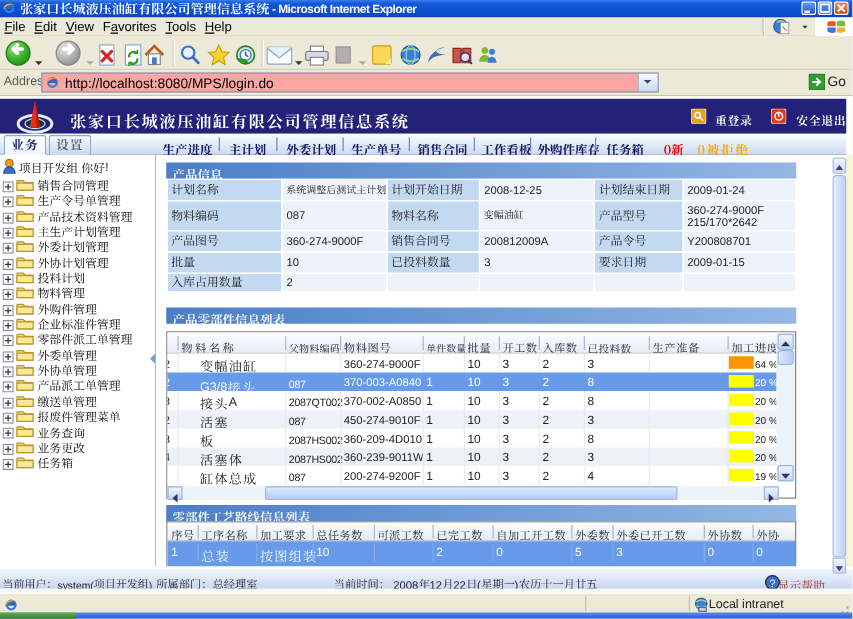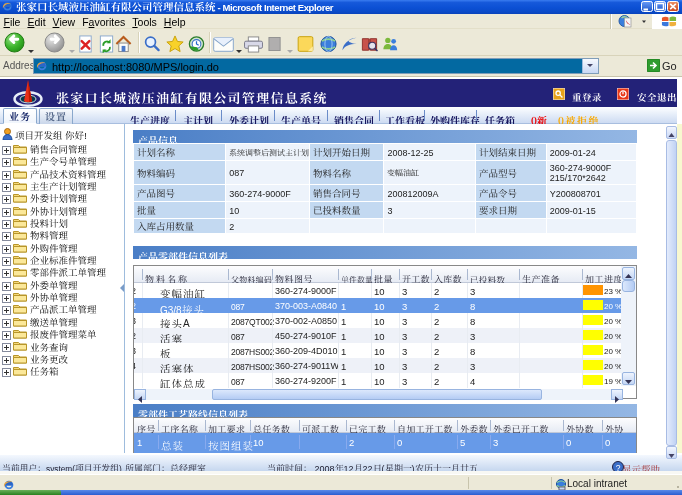--- a/index.html
+++ b/index.html
@@ -7,21 +7,21 @@
 svg{display:inline-block}
 .titlebar{left:0;top:0;width:682px;height:14px;
  background:linear-gradient(to bottom,#3a7cf0 0%,#1659da 18%,#0c50d4 55%,#0a4ac8 85%,#0842ba 100%);
  color:#fff;font-weight:bold;font-size:10px}
 .menubar{left:0;top:14px;width:682px;height:15px;background:#ece9d8;font-size:10.5px;color:#000;
  border-bottom:1px solid #e3dfc9}
 .menubar span{display:inline-block;padding:1px 3.5px 0 3.5px}
 .toolbar{left:0;top:29px;width:682px;height:27px;background:#ece9d8;border-bottom:1px solid #d8d3ba}
 .addrbar{left:0;top:56px;width:682px;height:21px;background:#ece9d8;font-size:11px;color:#444;
  border-bottom:1px solid #c8c4ac}
-.addrfield{position:absolute;left:33px;top:2px;width:566px;height:16px;background:#0369a1;
+.addrfield{position:absolute;left:33px;top:2px;width:494px;height:16px;background:#fca5a5;
  border:1px solid #7f9db9;font-size:11px;color:#000}
 .page{left:0;top:77px;width:682px;height:394px;background:#fff;overflow:hidden}
 .hdr{position:absolute;left:0;top:2px;width:677px;height:28px;background:#232278}
 .navrow{position:absolute;left:0;top:30px;width:677px;height:17px;
  background:linear-gradient(to bottom,#fdfeff 0%,#e9f0fa 40%,#cddbf2 100%);border-bottom:1px solid #a8bedf}
 .tab{position:absolute;top:1px;height:16px;font-size:10px;text-align:center;
  border:1px solid #8aa8cc;border-bottom:none;border-radius:2px 2px 0 0}
 .sidebar{position:absolute;left:0;top:47px;width:125px;height:329px;background:#fff;
  border-right:1px solid #9ebcdd}
 .content{position:absolute;left:125px;top:47px;width:552px;height:329px;background:#fff}
@@ -1045,21 +1045,21 @@
                   <use href="#w400-7f38" x="328.6"></use>
                 </g>
               </svg>
             </span></div>
           <div class="abs" style="left:141px;top:3px;font-size:9px;letter-spacing:0;color:#222">360-274-9000F</div>
           <div class="abs" style="left:240px;top:2.5px;font-size:9.5px;color:#222">10</div>
           <div class="abs" style="left:268px;top:2.5px;font-size:9.5px;color:#222">3</div>
           <div class="abs" style="left:300px;top:2.5px;font-size:9.5px;color:#222">2</div>
           <div class="abs" style="left:336px;top:2.5px;font-size:9.5px;color:#222">3</div>
           <div class="abs" style="left:449px;top:2px;width:20px;height:10px;background:#ff9400"></div>
-          <div class="abs" style="left:470px;top:3.5px;font-size:8px;color:#222">23 %</div>
+          <div class="abs" style="left:470px;top:3.5px;font-size:8px;color:#222">64 %</div>
           <div class="abs" style="left:8px;top:0;width:1px;height:15px;background:#e8ecf2"></div>
           <div class="abs" style="left:94px;top:0;width:1px;height:15px;background:#e8ecf2"></div>
           <div class="abs" style="left:138px;top:0;width:1px;height:15px;background:#e8ecf2"></div>
           <div class="abs" style="left:204px;top:0;width:1px;height:15px;background:#e8ecf2"></div>
           <div class="abs" style="left:237px;top:0;width:1px;height:15px;background:#e8ecf2"></div>
           <div class="abs" style="left:265px;top:0;width:1px;height:15px;background:#e8ecf2"></div>
           <div class="abs" style="left:297px;top:0;width:1px;height:15px;background:#e8ecf2"></div>
           <div class="abs" style="left:333px;top:0;width:1px;height:15px;background:#e8ecf2"></div>
           <div class="abs" style="left:385px;top:0;width:1px;height:15px;background:#e8ecf2"></div>
           <div class="abs" style="left:448px;top:0;width:1px;height:15px;background:#e8ecf2"></div>
@@ -1180,21 +1180,21 @@
           <div class="abs" style="left:26px;top:2px"><span style="display:inline-flex;align-items:center;gap:0px">
               <svg width="34.5" height="10.5" style="vertical-align:middle;">
                 <g fill="#222" transform="translate(0,8.82) scale(0.105)">
                   <use href="#w400-6d3b" x="0"></use>
                   <use href="#w400-585e" x="109.5"></use>
                   <use href="#w400-4f53" x="219"></use>
                 </g>
               </svg>
             </span></div>
           <div class="abs" style="left:97px;top:3.5px;font-size:8.5px;letter-spacing:-0.2px;color:#222">2087HS002</div>
-          <div class="abs" style="left:141px;top:3px;font-size:9px;letter-spacing:0;color:#222">360-274-9011W</div>
+          <div class="abs" style="left:141px;top:3px;font-size:9px;letter-spacing:0;color:#222">360-239-9011W</div>
           <div class="abs" style="left:207px;top:2.5px;font-size:9.5px;color:#222">1</div>
           <div class="abs" style="left:240px;top:2.5px;font-size:9.5px;color:#222">10</div>
           <div class="abs" style="left:268px;top:2.5px;font-size:9.5px;color:#222">3</div>
           <div class="abs" style="left:300px;top:2.5px;font-size:9.5px;color:#222">2</div>
           <div class="abs" style="left:336px;top:2.5px;font-size:9.5px;color:#222">3</div>
           <div class="abs" style="left:449px;top:2px;width:20px;height:10px;background:#ffff00"></div>
           <div class="abs" style="left:470px;top:3.5px;font-size:8px;color:#222">20 %</div>
           <div class="abs" style="left:8px;top:0;width:1px;height:15px;background:#e8ecf2"></div>
           <div class="abs" style="left:94px;top:0;width:1px;height:15px;background:#e8ecf2"></div>
           <div class="abs" style="left:138px;top:0;width:1px;height:15px;background:#e8ecf2"></div>
@@ -1211,21 +1211,21 @@
               <svg width="46" height="10.5" style="vertical-align:middle;">
                 <g fill="#222" transform="translate(0,8.82) scale(0.105)">
                   <use href="#w400-7f38" x="0"></use>
                   <use href="#w400-4f53" x="109.5"></use>
                   <use href="#w400-603b" x="219"></use>
                   <use href="#w400-6210" x="328.6"></use>
                 </g>
               </svg>
             </span></div>
           <div class="abs" style="left:97px;top:3.5px;font-size:8.5px;letter-spacing:-0.2px;color:#222">087</div>
-          <div class="abs" style="left:141px;top:3px;font-size:9px;letter-spacing:0;color:#222">360-274-9200F</div>
+          <div class="abs" style="left:141px;top:3px;font-size:9px;letter-spacing:0;color:#222">200-274-9200F</div>
           <div class="abs" style="left:207px;top:2.5px;font-size:9.5px;color:#222">1</div>
           <div class="abs" style="left:240px;top:2.5px;font-size:9.5px;color:#222">10</div>
           <div class="abs" style="left:268px;top:2.5px;font-size:9.5px;color:#222">3</div>
           <div class="abs" style="left:300px;top:2.5px;font-size:9.5px;color:#222">2</div>
           <div class="abs" style="left:336px;top:2.5px;font-size:9.5px;color:#222">4</div>
           <div class="abs" style="left:449px;top:2px;width:20px;height:10px;background:#ffff00"></div>
           <div class="abs" style="left:470px;top:3.5px;font-size:8px;color:#222">19 %</div>
           <div class="abs" style="left:8px;top:0;width:1px;height:15px;background:#e8ecf2"></div>
           <div class="abs" style="left:94px;top:0;width:1px;height:15px;background:#e8ecf2"></div>
           <div class="abs" style="left:138px;top:0;width:1px;height:15px;background:#e8ecf2"></div>

